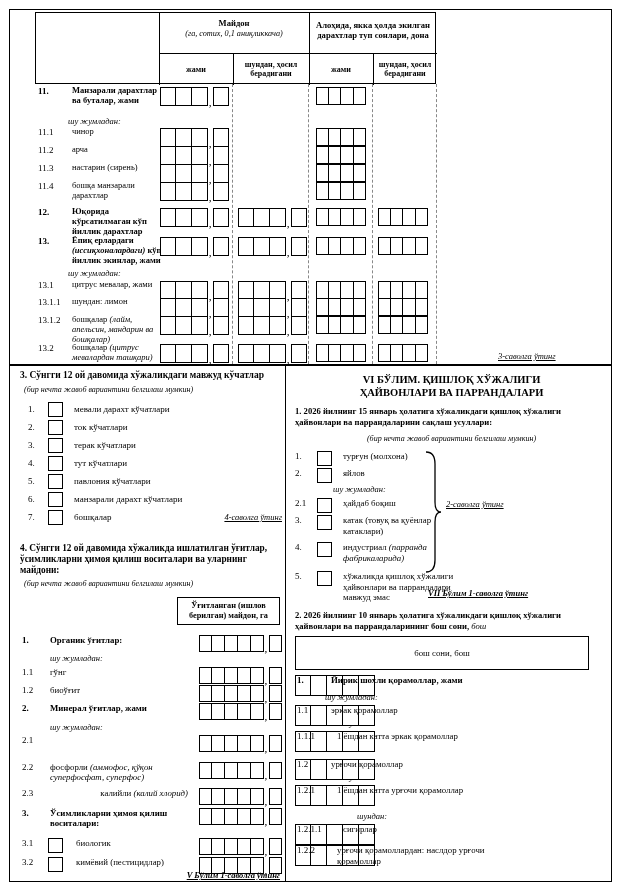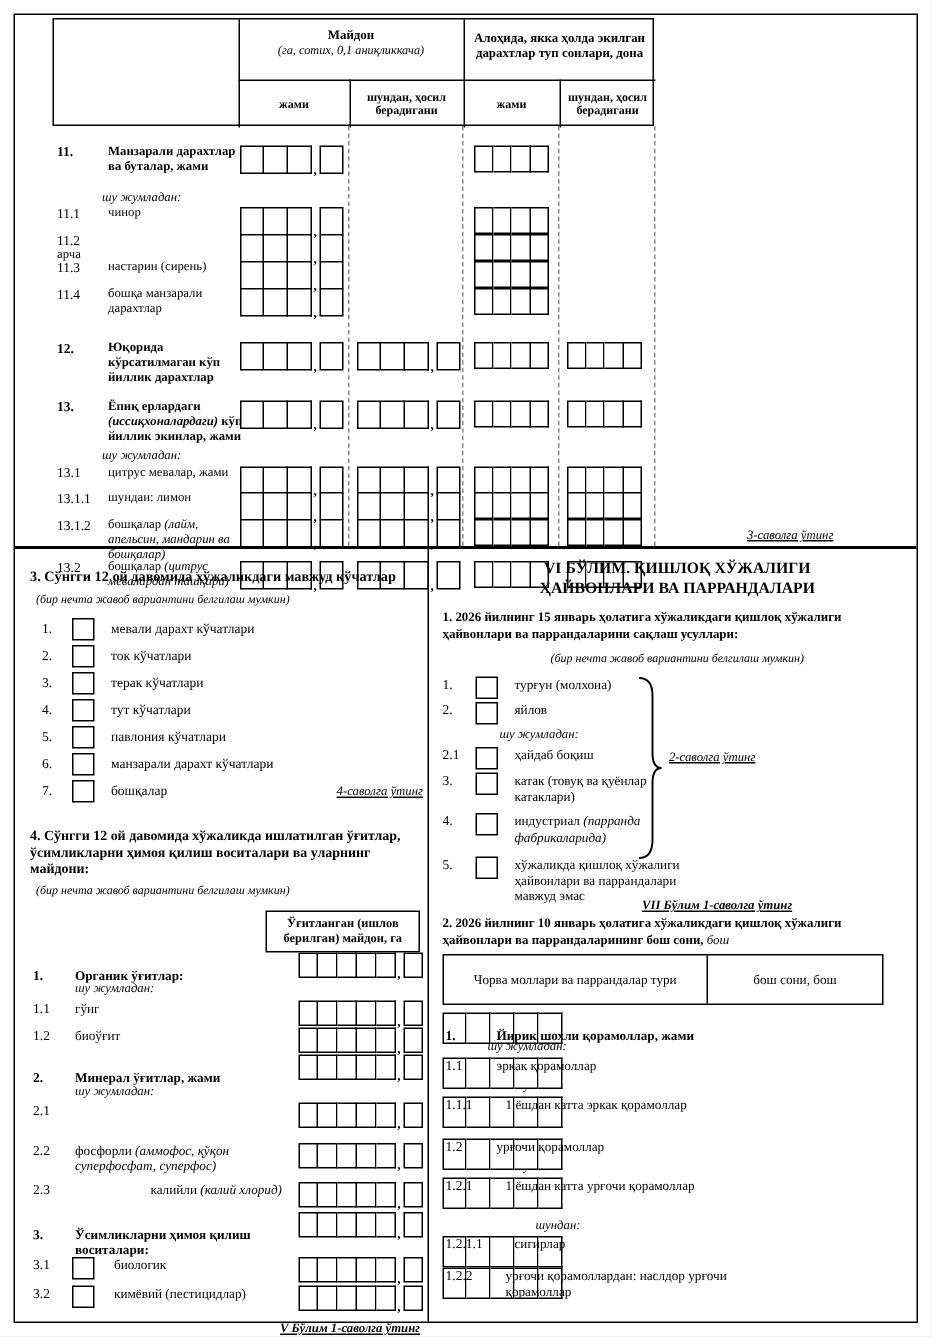--- a/index.html
+++ b/index.html
@@ -1,19 +1,19 @@
 <!DOCTYPE html>
 <html><head>
 <meta charset="utf-8">
 <style>
   html,body{margin:0;padding:0;background:#e8e8e8;}
   .page{position:relative;width:621px;height:891px;background:#fff;font-family:"Liberation Serif","DejaVu Serif",serif;color:#000;overflow:hidden;}
   .frame{position:absolute;left:9px;top:9px;width:601px;height:871px;border:1.6px solid #000;}
   .abs{position:absolute;}
-  .b{font-weight:bold;margin-top:10px;}
+  .b{font-weight:bold;}
   .it{font-style:italic;}
   .link{font-style:italic;text-decoration:underline;font-size:8.5px;}
   .hdr{border:1.6px solid #000;box-sizing:border-box;}
   .hline{position:absolute;border-top:1.4px solid #000;}
   .vline{position:absolute;border-left:1.4px solid #000;}
   .dash{position:absolute;width:0;border-left:1px dashed #888;}
   .hsep{position:absolute;left:0;width:601px;border-top:2px solid #000;}
   .vsep{position:absolute;border-left:1.6px solid #000;}
   .cells{display:flex;align-items:flex-end;}
   .cell{box-sizing:border-box;border:1.4px solid #000;border-left:none;background:#fff;flex-shrink:0;}
@@ -102,21 +102,21 @@
             <span class="comma">,</span>
             <div class="cell dcell" style="width: 16px; height: 19px;"></div>
           </div>
           <div class="cells" style="position: absolute; left: 306px; top: 1px;">
             <div class="cell first" style="width: 12.5px; height: 18px;"></div>
             <div class="cell" style="width: 12.5px; height: 18px;"></div>
             <div class="cell" style="width: 12.5px; height: 18px;"></div>
             <div class="cell" style="width: 12.5px; height: 18px;"></div>
           </div>
         </div>
-        <div class="trow" style="height: 18px; flex-direction: column;">
+        <div class="trow" style="height: 18px;">
           <span class="num">11.2</span>
           <span class="lbl">арча</span>
           <div class="cells" style="position: absolute; left: 150px; top: 1px;">
             <div class="cell first" style="width: 16px; height: 19px;"></div>
             <div class="cell" style="width: 16px; height: 19px;"></div>
             <div class="cell" style="width: 16px; height: 19px;"></div>
             <span class="comma">,</span>
             <div class="cell dcell" style="width: 16px; height: 19px;"></div>
           </div>
           <div class="cells" style="position: absolute; left: 306px; top: 1px;">
@@ -580,21 +580,20 @@
       </svg>
     </div>
     <div class="abs link" style="left:158px;top:137px;text-decoration:underline;">2-саволга ўтинг</div>
     <div class="abs link b" style="left:140px;top:226px;">VII Бўлим 1-саволга ўтинг</div>
 
     <div style="margin-top:2px;font-size:8.6px;line-height:10.5px;">
       <span class="b">2. 2026 йилнинг 10 январь ҳолатига хўжаликдаги қишлоқ хўжалиги ҳайвонлари ва паррандаларининг бош сони, </span><span class="it">бош</span>
     </div>
 
     <div class="hdr" style="margin-top:5px;width:294px;height:34px;display:flex;">
-      <div style="width:175px;border-right:1.4px solid #000;display:flex;align-items:center;justify-content:center;text-align:center;font-size:8.8px;">Чорва моллари ва паррандалар тури</div>
       <div style="flex:1;display:flex;align-items:center;justify-content:center;text-align:center;font-size:8.8px;">бош сони, бош</div>
     </div>
 
     <div id="s6rows" style="margin-top:5px;position:relative;">
           <div class="s6trow" style="height: 17px;">
             <span class="num b">1.</span>
             <span class="lbl b">Йирик шохли қорамоллар, жами</span>
             <div class="cells">
               <div class="cell first" style="width: 16px; height: 21px;"></div>
               <div class="cell" style="width: 16px; height: 21px;"></div>

